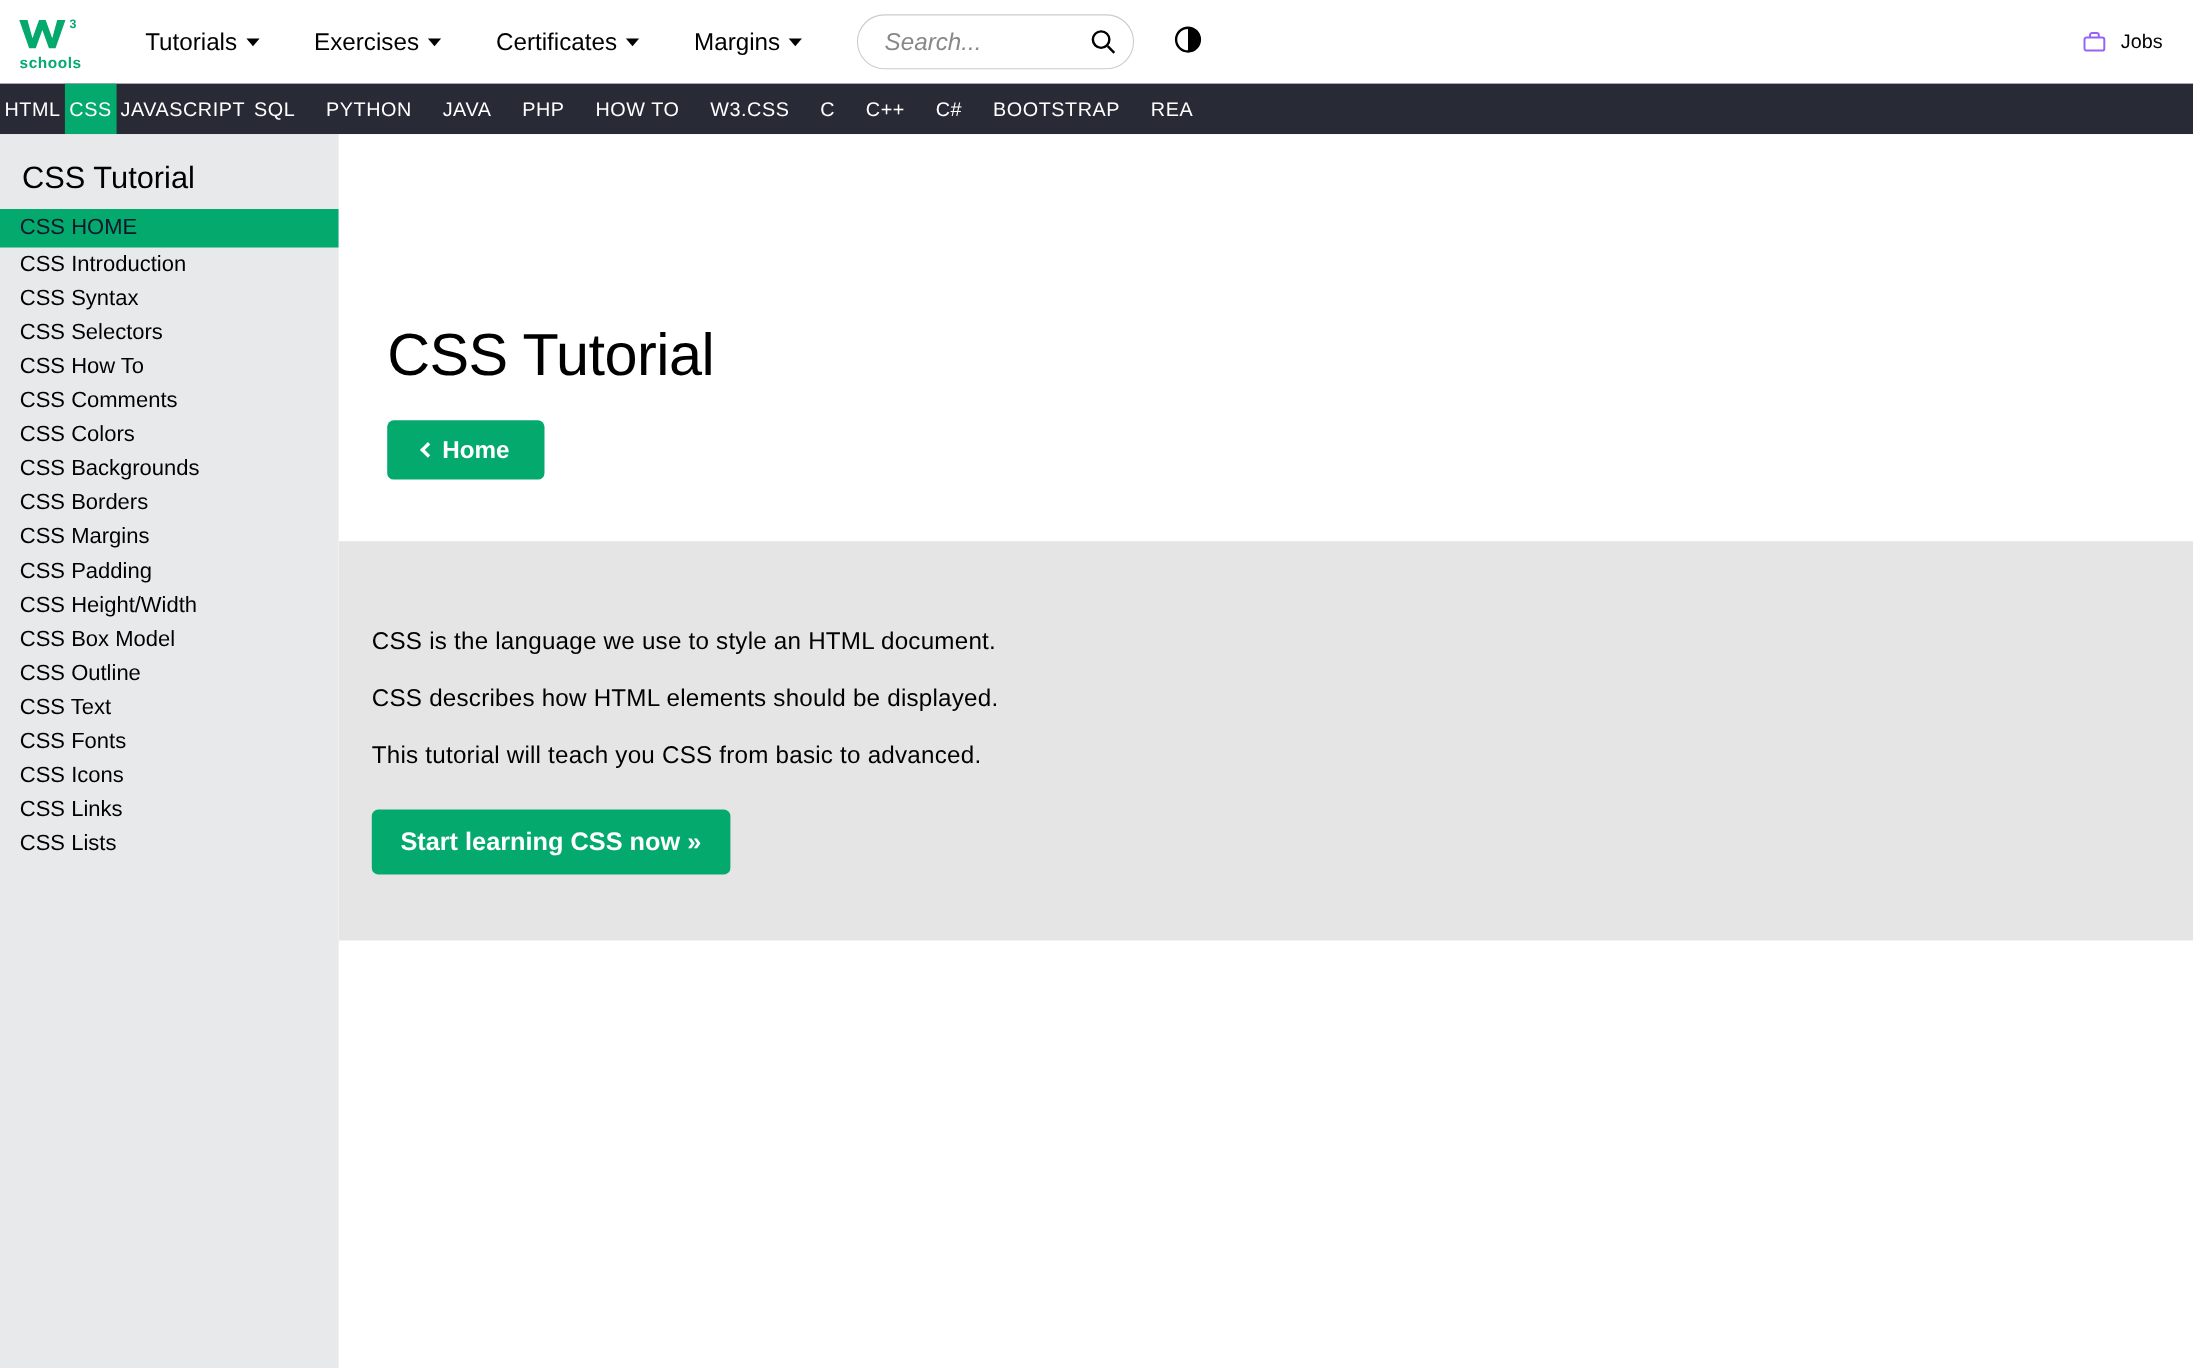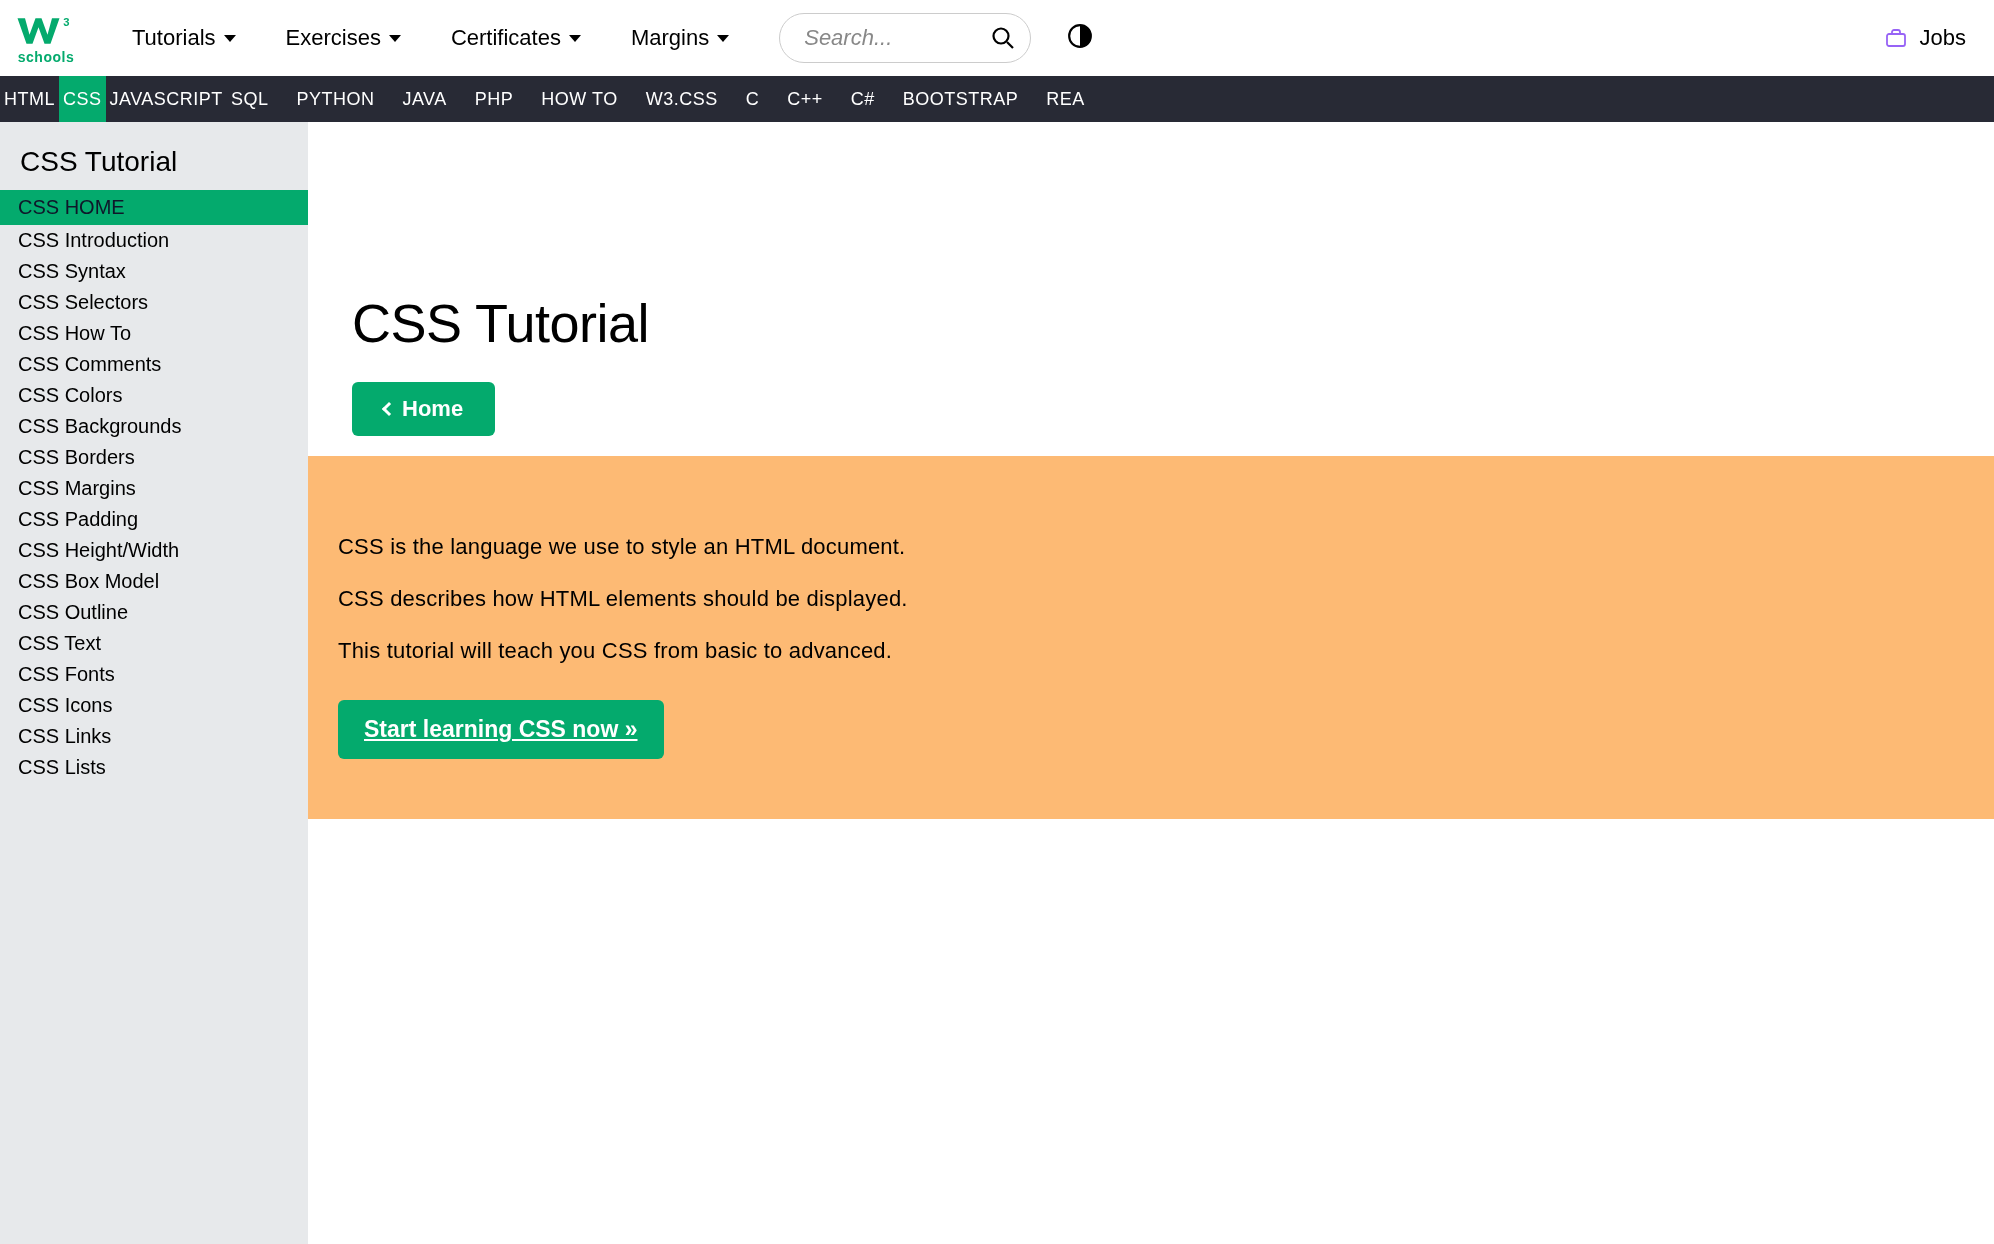--- a/index.html
+++ b/index.html
@@ -61,21 +61,21 @@
       position: absolute;
       right: 16px;
       top: 50%;
       transform: translateY(-50%);
       width: 24px;
       height: 24px;
       cursor: pointer;
     }
     .theme-toggle { margin-left: 30px; cursor: pointer; }
     .spacer { flex: 1; }
-    .jobs-link { display: flex; align-items: center; gap: 12px; font-size: 22px; cursor: pointer; padding-right: 8px; }
+    .jobs-link { display: flex; align-items: center; gap: 12px; font-size: 18px; cursor: pointer; padding-right: 8px; }
     .briefcase-icon { width: 24px; height: 24px; }
 
     
     .secnav {
       background: #282a35;
       height: 46px;
       display: flex;
       align-items: stretch;
       overflow: hidden;
     }
@@ -152,22 +152,22 @@
     .chevron-left {
       display: inline-block;
       width: 10px; height: 10px;
       border-left: 3.5px solid #fff;
       border-bottom: 3.5px solid #fff;
       transform: rotate(45deg);
       margin-right: 2px;
     }
 
     .intro-box {
-      background: #fdba74;
-      margin-top: 20px;
+      background: #e5e5e5;
+      margin-top: 56px;
       padding: 78px 30px 60px;
       margin-left: -44px;
       margin-right: -44px;
     }
     .intro-box p {
       font-size: 22px;
       margin-bottom: 26px;
       color: #000;
       letter-spacing: 0.2px;
     }
@@ -175,21 +175,20 @@
       display: inline-block;
       background: #04aa6d;
       color: #fff;
       border: none;
       border-radius: 6px;
       padding: 16px 26px;
       font-size: 23px;
       font-weight: 600;
       cursor: pointer;
       margin-top: 10px;
-      text-decoration: underline;
     }
   </style>
 </head>
 <body>
 
 <div class="topnav">
   <div class="logo">
     <svg class="logo-svg" viewBox="0 0 80 50">
       <path d="M2 8 L14 42 L22 42 L30 20 L38 42 L46 42 L58 8 L48 8 L42 30 L34 8 L26 8 L18 30 L12 8 Z" fill="#04aa6d"></path>
       <text x="63" y="18" font-size="15" font-weight="700" fill="#04aa6d">3</text>

